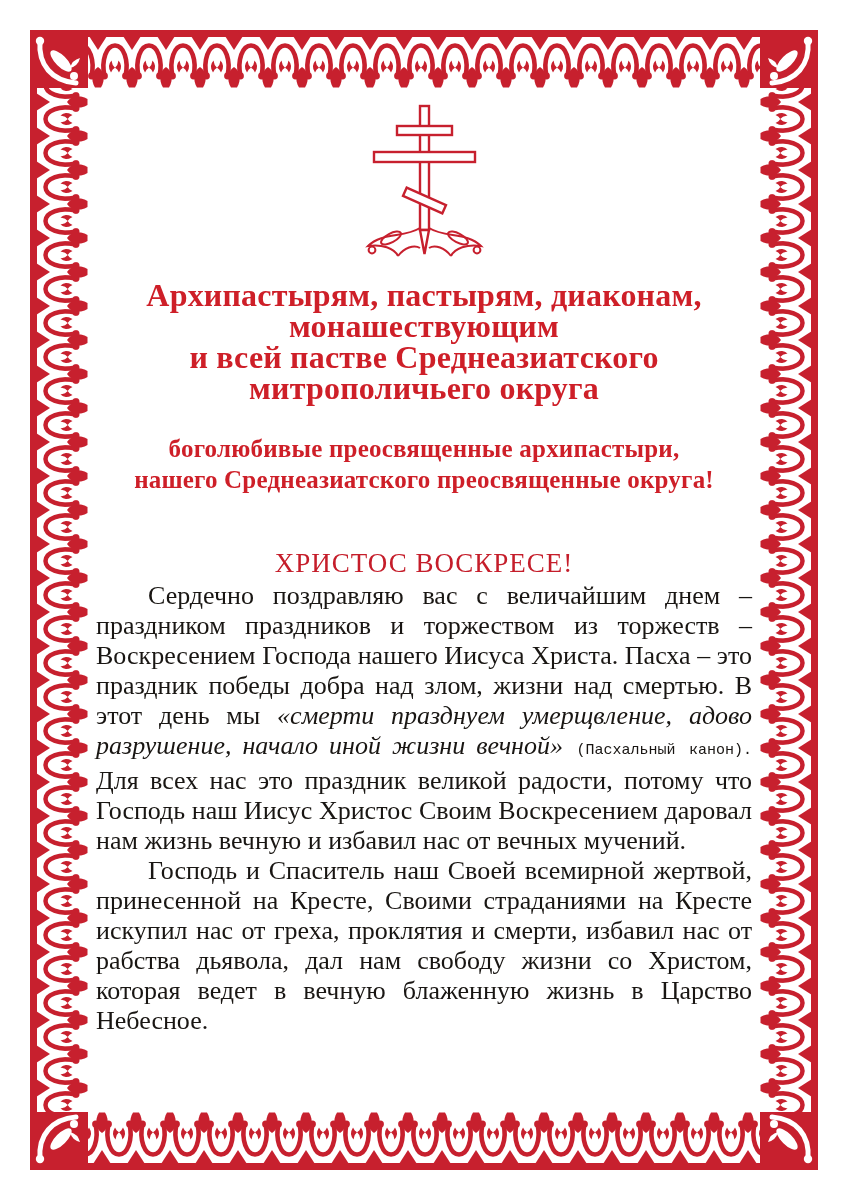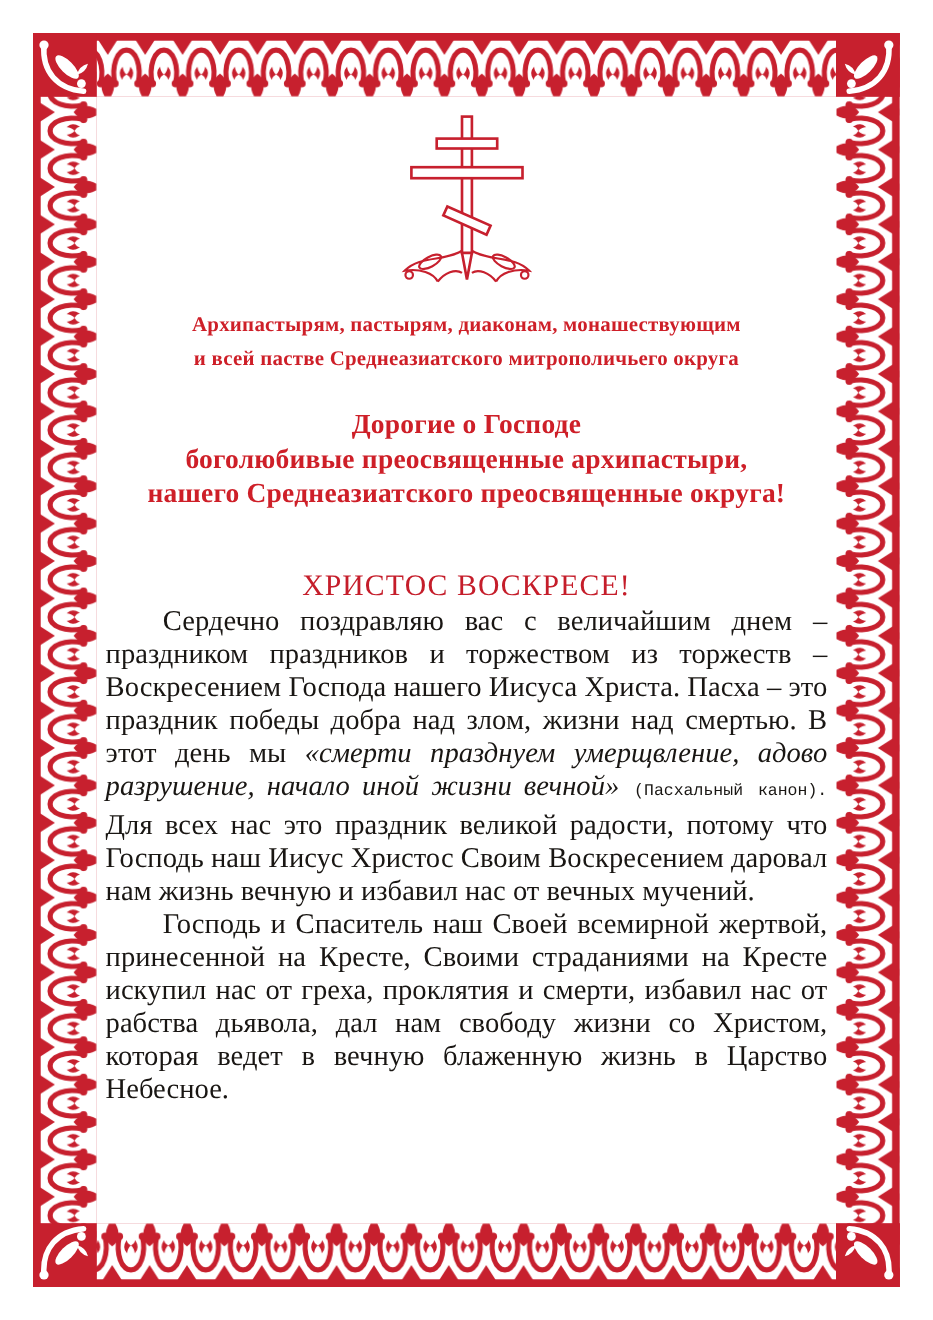--- a/index.html
+++ b/index.html
@@ -7,21 +7,21 @@
   .page { position:relative; width:848px; height:1200px; background:#ffffff; overflow:hidden; }
 
   .border-svg { position:absolute; left:0; top:0; width:848px; height:1200px; }
 
   .content { position:absolute; left:96px; top:88px; width:656px; }
 
   .cross-wrap { text-align:center; margin-top:14px; height:156px; }
 
   .address {
     margin-top:22px; text-align:center; color:#ce1f28;
-    font-weight:bold; font-size:19px; line-height:31px;
+    font-weight:bold; font-size:32px; line-height:31px;
     font-family:"Liberation Serif", serif; letter-spacing:0.2px;
   }
   .greeting {
     margin-top:29px; text-align:center; color:#ce1f28;
     font-weight:bold; font-size:25px; line-height:31px;
     font-family:"Liberation Serif", serif; letter-spacing:0.2px;
   }
   .proclamation {
     margin-top:53px; text-align:center; color:#c51d2a;
     font-weight:normal; font-size:27px; line-height:30px; letter-spacing:1px;
@@ -110,21 +110,20 @@
         </g>
       </svg>
     </div>
 
     <div class="address">
       <div>Архипастырям, пастырям, диаконам, монашествующим</div>
       <div>и всей пастве Среднеазиатского митрополичьего округа</div>
     </div>
 
     <div class="greeting">
-      <div>Дорогие о Господе</div>
       <div>боголюбивые преосвященные архипастыри,</div>
       <div>нашего Среднеазиатского преосвященные округа!</div>
     </div>
 
     <div class="proclamation">ХРИСТОС ВОСКРЕСЕ!</div>
 
     <p class="body-par first"><span>Сердечно поздравляю вас с величайшим днем – праздником праздников и торжеством из торжеств – Воскресением Господа нашего Иисуса Христа. Пасха – это праздник победы добра над злом, жизни над смертью. В этот день мы </span><span class="quote">«смерти празднуем умерщвление, адово разрушение, начало иной жизни вечной»</span><span class="source"> (Пасхальный канон).</span><span> Для всех нас это праздник великой радости, потому что Господь наш Иисус Христос Своим Воскресением даровал нам жизнь вечную и избавил нас от вечных мучений.</span></p>
 
     <p class="body-par">Господь и Спаситель наш Своей всемирной жертвой, принесенной на Кресте, Своими страданиями на Кресте искупил нас от греха, проклятия и смерти, избавил нас от рабства дьявола, дал нам свободу жизни со Христом, которая ведет в вечную блаженную жизнь в Царство Небесное.</p>
 

